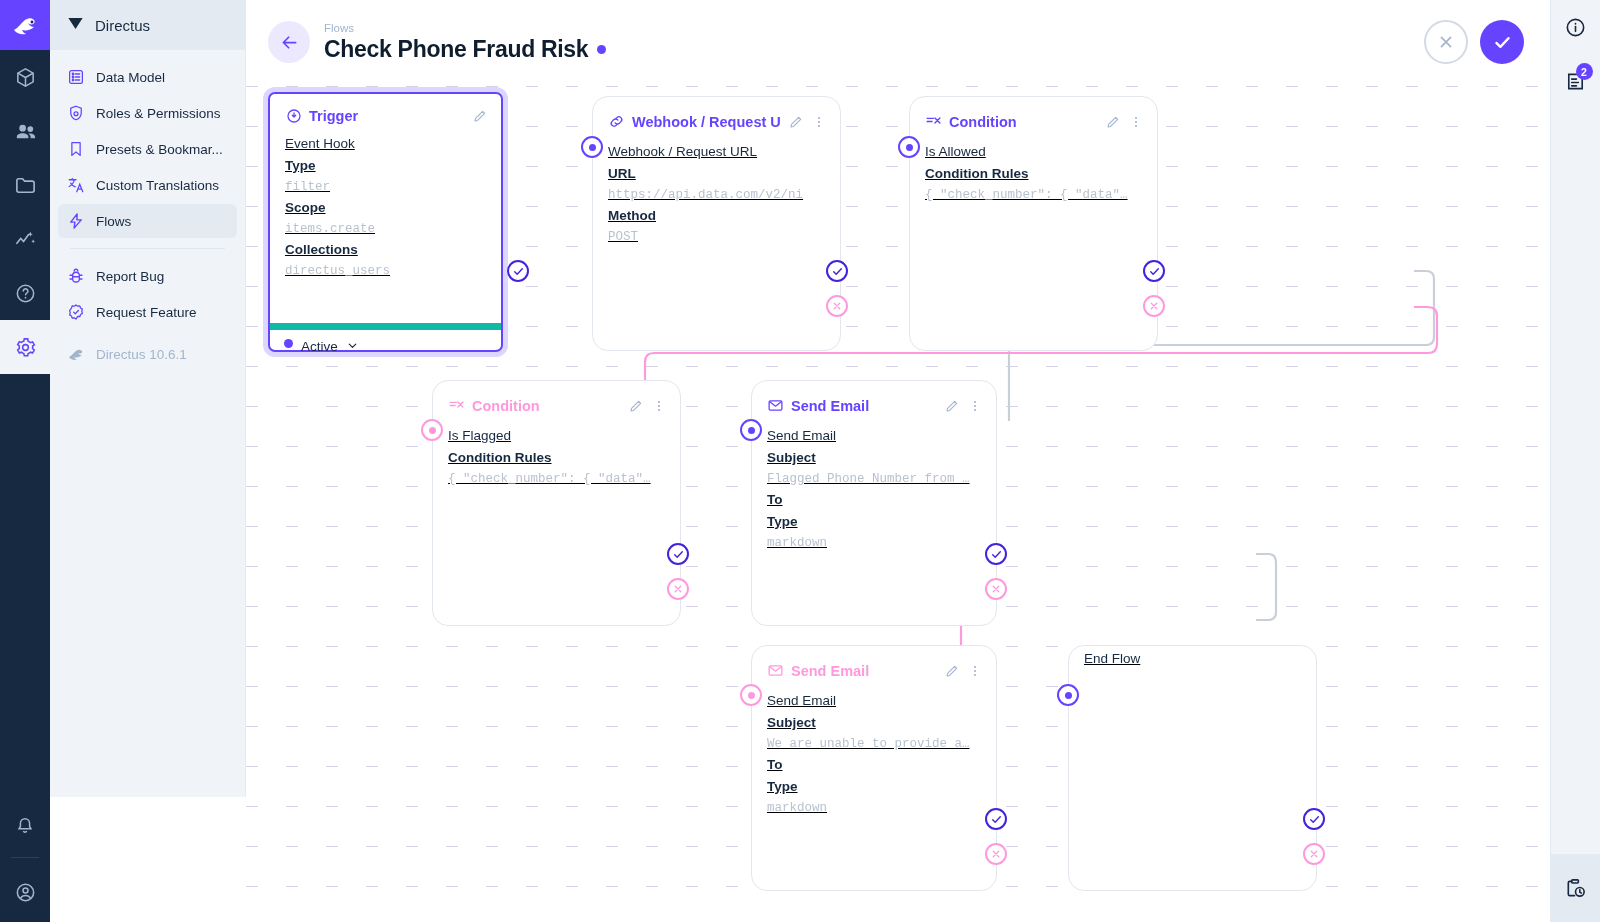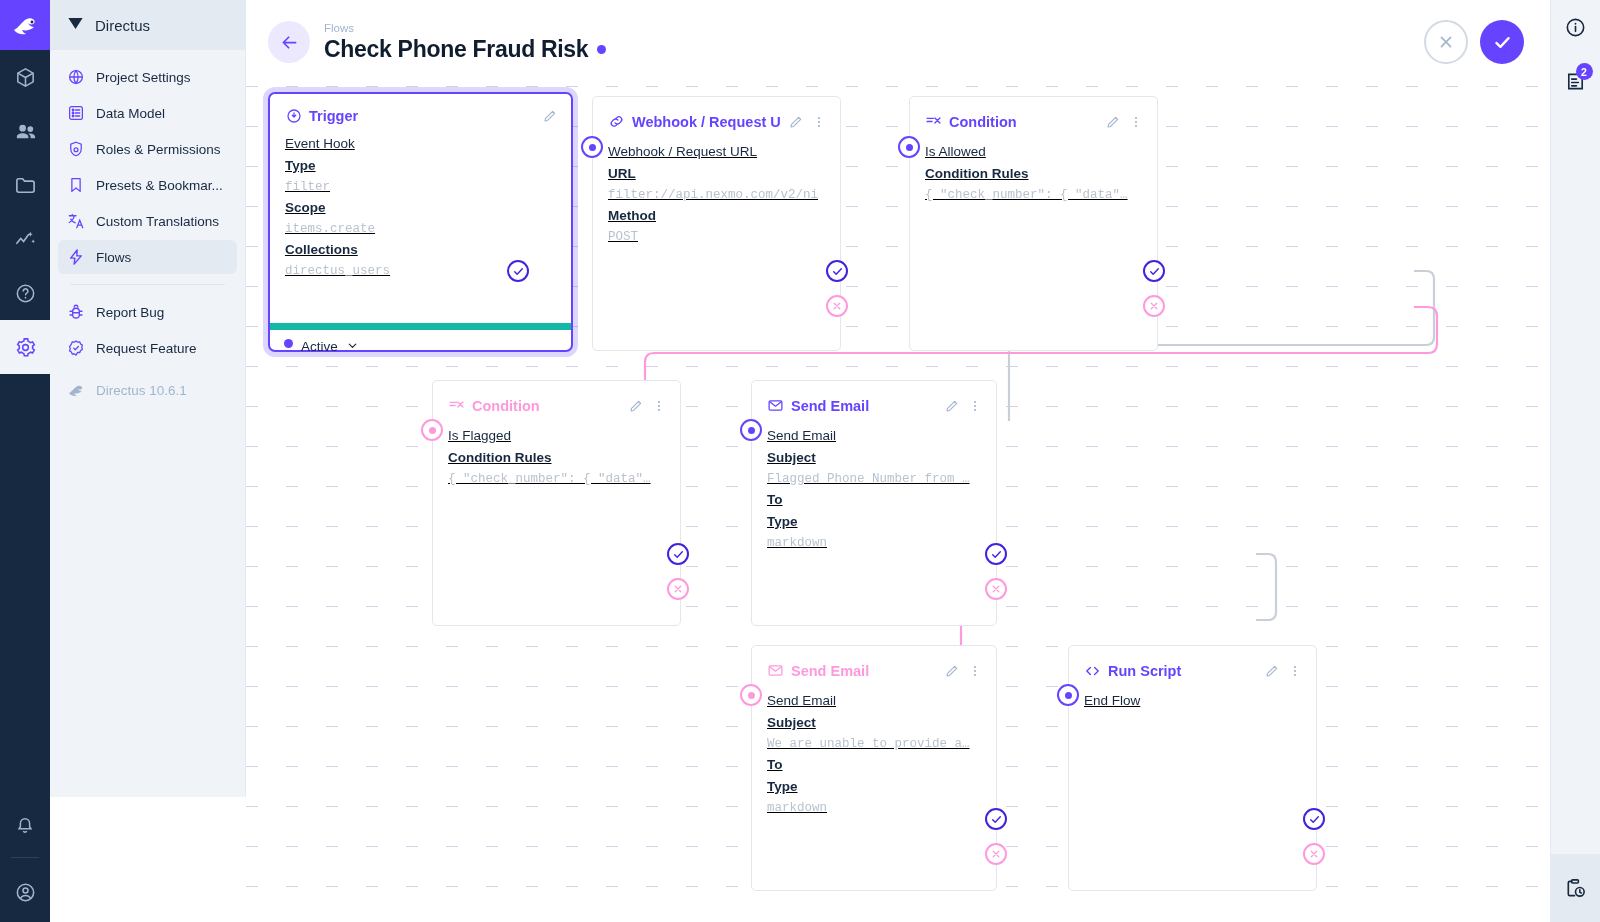--- a/index.html
+++ b/index.html
@@ -96,21 +96,21 @@
     background-size: 40px 40px;
     background-position: 6px 0px, 0px 6px;
     pointer-events: none;
   }
   .graph { position: absolute; inset: 0; }
   .edges { position: absolute; top: -84px; left: 0; width: 1550px; height: 922px; pointer-events: none; z-index: 5; overflow: visible; }
 
   
   .node {
     position: absolute; background: #ffffff;
-    border: 1.5px solid #e2e7ee; border-radius: 5px;
+    border: 1.5px solid #e2e7ee; border-radius: 16px;
     z-index: 10; display: flex; flex-direction: column;
   }
   .node.trigger {
     border: 2px solid #6644ff; border-radius: 7px;
     box-shadow: 0 0 0 5px rgba(102,68,255,0.22);
   }
   .node-head {
     display: flex; align-items: center; gap: 7px;
     padding: 13px 12px 6px 15px; height: 42px;
   }
@@ -242,29 +242,20 @@
             <path d="M3 5h18l-9 14z" fill="#172940"></path>
           </svg>
       </span>
       <span>Directus</span>
     </div>
 
     <div class="sb-list">
       <div class="sb-item">
         <span class="sb-icon">
           <svg width="18" height="18" viewBox="0 0 24 24" fill="none" stroke="currentColor" stroke-width="1.7">
-            <circle cx="12" cy="12" r="8.5"></circle>
-              <path d="M3.5 12h17M12 3.5a14 14 0 010 17 14 14 0 010-17z"></path>
-          </svg>
-        </span>
-        <span>Project Settings</span>
-      </div>
-      <div class="sb-item">
-        <span class="sb-icon">
-          <svg width="18" height="18" viewBox="0 0 24 24" fill="none" stroke="currentColor" stroke-width="1.7">
             <rect x="3.5" y="3.5" width="17" height="17" rx="2.5"></rect>
             <circle cx="8" cy="8" r="1" fill="currentColor"></circle>
               <path d="M11 8h6M11 12h6M11 16h6" stroke-linecap="round"></path>
             <circle cx="8" cy="12" r="1" fill="currentColor"></circle>
               <circle cx="8" cy="16" r="1" fill="currentColor"></circle>
           </svg>
         </span>
         <span>Data Model</span>
       </div>
       <div class="sb-item">
@@ -384,21 +375,21 @@
 
           <path d="M692,554 L703,554 Q711,554 711,546 L711,438 Q711,430 719,430 L732,430" fill="none" stroke="#4422dd" stroke-width="2.2" marker-end="url(#ah-p)"></path>
 
           <path d="M692,589 L706,589 Q715,589 715,598 L715,686 Q715,695 724,695 L734,695" fill="none" stroke="#ff99dd" stroke-width="2.2" marker-end="url(#ah-k)"></path>
 
           <path d="M1010,554 L1022,554 Q1030,554 1030,562 L1030,612 Q1030,620 1022,620 L1010,620" fill="none" stroke="#c8cfd8" stroke-width="2.2"></path>
 
           <path d="M1010,819 L1022,819 Q1030,819 1030,811 L1030,703 Q1030,695 1038,695 L1051,695" fill="none" stroke="#4422dd" stroke-width="2.2" marker-end="url(#ah-p)"></path>
         </svg>
 
-        <div class="node trigger" style="left:22px; top:8px; width:305px; height:260px;">
+        <div class="node trigger" style="left:22px; top:8px; width:235px; height:260px;">
           <div class="node-head">
             <span class="node-type-icon">
               <svg width="16" height="16" viewBox="0 0 24 24" fill="none" stroke="#6644ff" stroke-width="1.9">
                 <circle cx="12" cy="12" r="9"></circle>
                   <path d="M12 7.5v6M9.4 10.8L12 13.6l2.6-2.8" stroke-linecap="round" stroke-linejoin="round"></path>
               </svg>
             </span>
             <span class="node-title">Trigger</span>
             <span class="head-actions">
               <span class="ico-btn">
@@ -454,21 +445,21 @@
                     <circle cx="12" cy="6" r="1.6"></circle>
                     <circle cx="12" cy="12" r="1.6"></circle>
                     <circle cx="12" cy="18" r="1.6"></circle>
                   </svg>
               </span>
             </span>
           </div>
           <div class="node-body">
             <div class="row-name">Webhook / Request URL</div>
             <div class="fld-label">URL</div>
-            <div class="fld-val">filter://api.nexmo.com/v2/ni</div>
+            <div class="fld-val">https://api.data.com/v2/ni</div>
             <div class="fld-label">Method</div>
             <div class="fld-val">POST</div>
           </div>
         </div>
         <div class="port target" style="left:335px; top:52px;">
             <span class="pin"></span>
           </div>
         <div class="port accept" style="left:580px; top:176px;">
           <svg width="13" height="13" viewBox="0 0 24 24" fill="none" stroke="currentColor" stroke-width="2.6" stroke-linecap="round" stroke-linejoin="round">
               <path d="M5 12.5l4.6 4.5L19 7"></path>
@@ -656,42 +647,20 @@
               <path d="M5 12.5l4.6 4.5L19 7"></path>
             </svg>
         </div>
         <div class="port reject" style="left:739px; top:759px;">
           <svg width="12" height="12" viewBox="0 0 24 24" fill="none" stroke="currentColor" stroke-width="2.6" stroke-linecap="round">
               <path d="M6.5 6.5l11 11M17.5 6.5l-11 11"></path>
             </svg>
         </div>
 
         <div class="node" style="left:822px; top:561px; width:249px; height:246px;">
-          <div class="node-head">
-            <span class="node-type-icon">
-              <svg width="18" height="18" viewBox="0 0 24 24" fill="none" stroke="#6644ff" stroke-width="2" stroke-linecap="round" stroke-linejoin="round">
-                <path d="M9 7l-5 5 5 5M15 7l5 5-5 5"></path>
-              </svg>
-            </span>
-            <span class="node-title">Run Script</span>
-            <span class="head-actions">
-              <span class="ico-btn">
-                <svg width="16" height="16" viewBox="0 0 24 24" fill="none" stroke="currentColor" stroke-width="1.7" stroke-linejoin="round">
-                    <path d="M4.5 19.5l.8-3.8L16 5l3 3-10.7 10.7z"></path>
-                  </svg>
-              </span>
-              <span class="ico-btn">
-                <svg width="16" height="16" viewBox="0 0 24 24" fill="currentColor">
-                    <circle cx="12" cy="6" r="1.6"></circle>
-                    <circle cx="12" cy="12" r="1.6"></circle>
-                    <circle cx="12" cy="18" r="1.6"></circle>
-                  </svg>
-              </span>
-            </span>
-          </div>
           <div class="node-body">
             <div class="row-name">End Flow</div>
           </div>
         </div>
         <div class="port target" style="left:811px; top:600px;">
             <span class="pin"></span>
           </div>
         <div class="port accept" style="left:1057px; top:724px;">
           <svg width="13" height="13" viewBox="0 0 24 24" fill="none" stroke="currentColor" stroke-width="2.6" stroke-linecap="round" stroke-linejoin="round">
               <path d="M5 12.5l4.6 4.5L19 7"></path>

